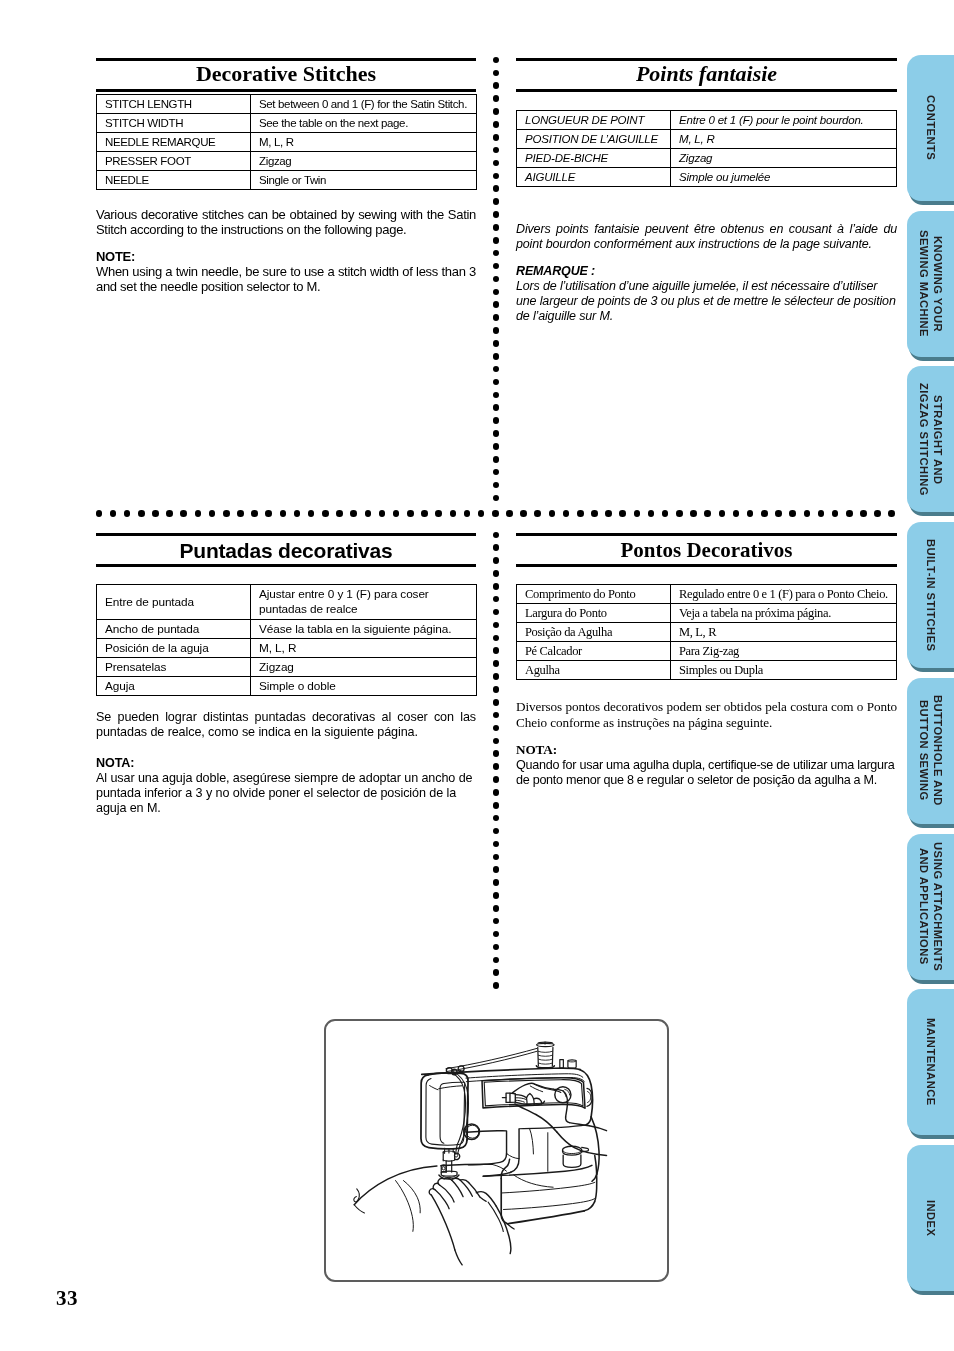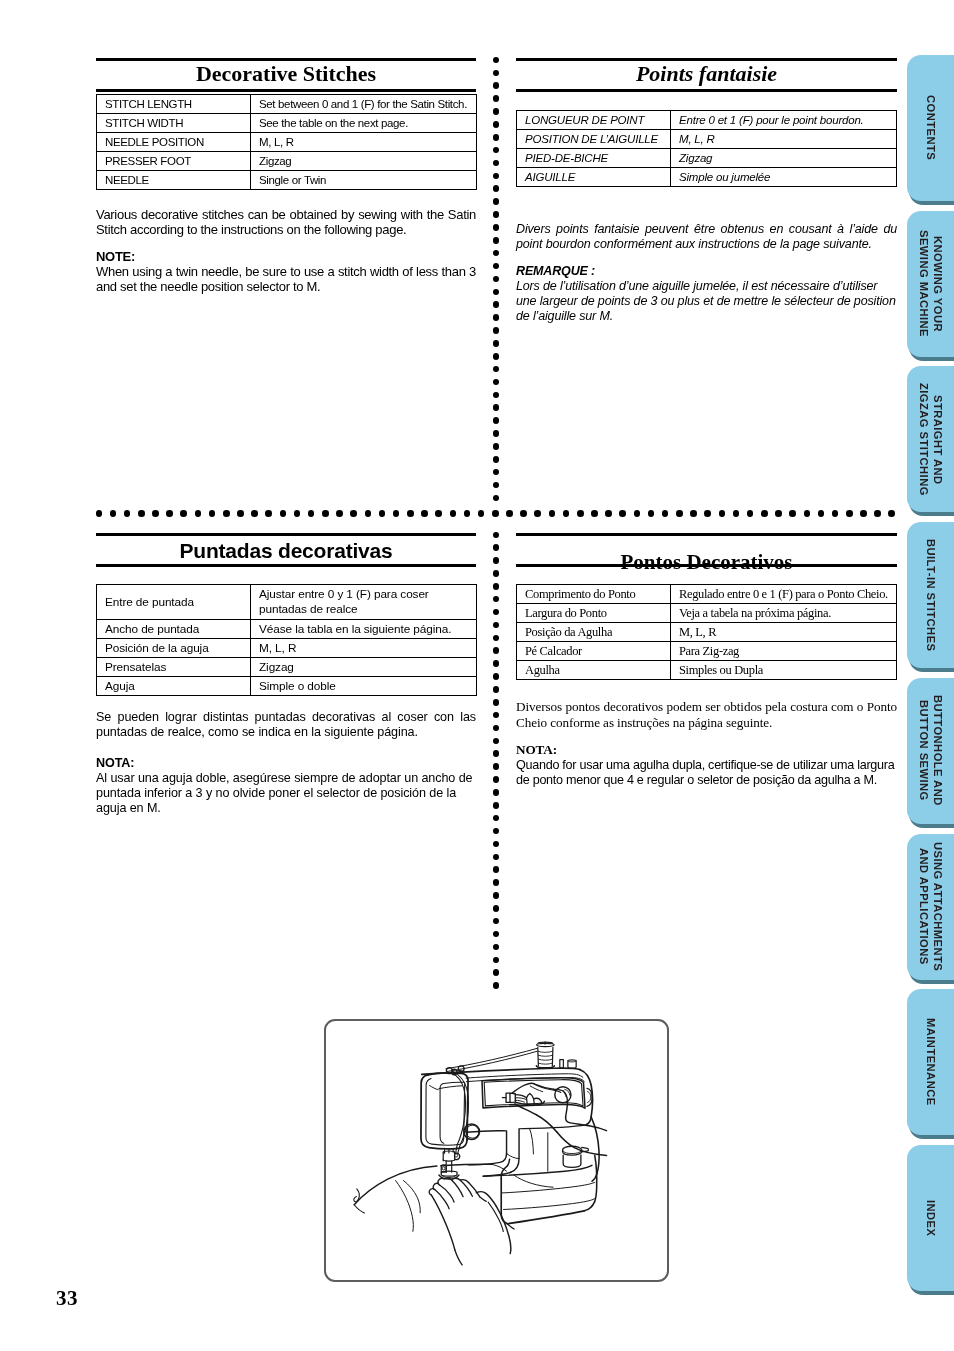--- a/index.html
+++ b/index.html
@@ -77,21 +77,21 @@
       <tbody>
           <tr>
         <td class="c1">STITCH LENGTH</td>
         <td class="c2">Set between 0 and 1 (F) for the Satin Stitch.</td>
       </tr>
       <tr>
         <td class="c1">STITCH WIDTH</td>
         <td class="c2">See the table on the next page.</td>
       </tr>
       <tr>
-        <td class="c1">NEEDLE POSITION</td>
+        <td class="c1">NEEDLE REMARQUE</td>
         <td class="c2">M, L, R</td>
       </tr>
       <tr>
         <td class="c1">PRESSER FOOT</td>
         <td class="c2">Zigzag</td>
       </tr>
       <tr>
         <td class="c1">NEEDLE</td>
         <td class="c2">Single or Twin</td>
       </tr>
@@ -169,21 +169,21 @@
       </table>
 
     <p class="body f-sans" style="margin-top:14px;font-size:12.6px;line-height:15.3px;letter-spacing:-0.1px;">Se pueden lograr distintas puntadas decorativas al coser con las puntadas de realce, como se indica en la siguiente página.</p>
     <p class="note-l f-sans" style="margin-top:15px;font-size:12.6px;line-height:15.3px;letter-spacing:-0.1px;">NOTA:</p>
     <p class="note-b f-sans" style="font-size:12.6px;line-height:15.3px;letter-spacing:-0.1px;text-align:left;">Al usar una aguja doble, asegúrese siempre de adoptar un ancho de puntada inferior a 3 y no olvide poner el selector de posición de la aguja en M.</p>
   </div>
 
   <div class="col col-right" style="top:533px;">
     <div class="head-rule-top"></div>
     <div class="head-gap" style="height:28px;">
-      <div class="head-title f-serif" style="font-size:21px;top:16px;">Pontos Decorativos</div>
+      <div class="head-title f-serif" style="font-size:21px;top:4px;">Pontos Decorativos</div>
     </div>
     <div class="head-rule-bot"></div>
 
     <table class="spec f-serif" style="margin-top:17px;font-size:12.5px;letter-spacing:-0.35px;line-height:13px;">
       <tbody>
           <tr>
         <td class="c1">Comprimento do Ponto</td>
         <td class="c2">Regulado entre 0 e 1 (F) para o Ponto Cheio.</td>
       </tr>
       <tr>
@@ -200,21 +200,21 @@
       </tr>
       <tr>
         <td class="c1">Agulha</td>
         <td class="c2">Simples ou Dupla</td>
       </tr>
     </tbody>
       </table>
 
     <p class="body f-serif" style="margin-top:19px;font-size:13.2px;line-height:15.5px;letter-spacing:-0.1px;">Diversos pontos decorativos podem ser obtidos pela costura com o Ponto Cheio conforme as instruções na página seguinte.</p>
     <p class="note-l f-serif" style="margin-top:12px;font-size:13.2px;line-height:15.5px;letter-spacing:-0.1px;">NOTA:</p>
-    <p class="note-b f-sans" style="font-size:12.6px;line-height:15.5px;letter-spacing:-0.28px;text-align:left;">Quando for usar uma agulha dupla, certifique-se de utilizar uma largura de ponto menor que 4 e regular o seletor de posição da agulha a M.</p>
+    <p class="note-b f-sans" style="font-size:12.6px;line-height:15.5px;letter-spacing:-0.28px;text-align:left;">Quando for usar uma agulha dupla, certifique-se de utilizar uma largura de ponto menor que 8 e regular o seletor de posição da agulha a M.</p>
   </div>
 
   <div class="dots-v" id="dots-v-top" style="left:492.7px;top:56.7px;width:8px;height:445px;">
       <span class="dot" style="width: 6.6px; height: 6.6px; left: 0px; top: 0px;"></span>
       <span class="dot" style="width: 6.6px; height: 6.6px; left: 0px; top: 12.88px;"></span>
       <span class="dot" style="width: 6.6px; height: 6.6px; left: 0px; top: 25.76px;"></span>
       <span class="dot" style="width: 6.6px; height: 6.6px; left: 0px; top: 38.64px;"></span>
       <span class="dot" style="width: 6.6px; height: 6.6px; left: 0px; top: 51.52px;"></span>
       <span class="dot" style="width: 6.6px; height: 6.6px; left: 0px; top: 64.4px;"></span>
       <span class="dot" style="width: 6.6px; height: 6.6px; left: 0px; top: 77.28px;"></span>

